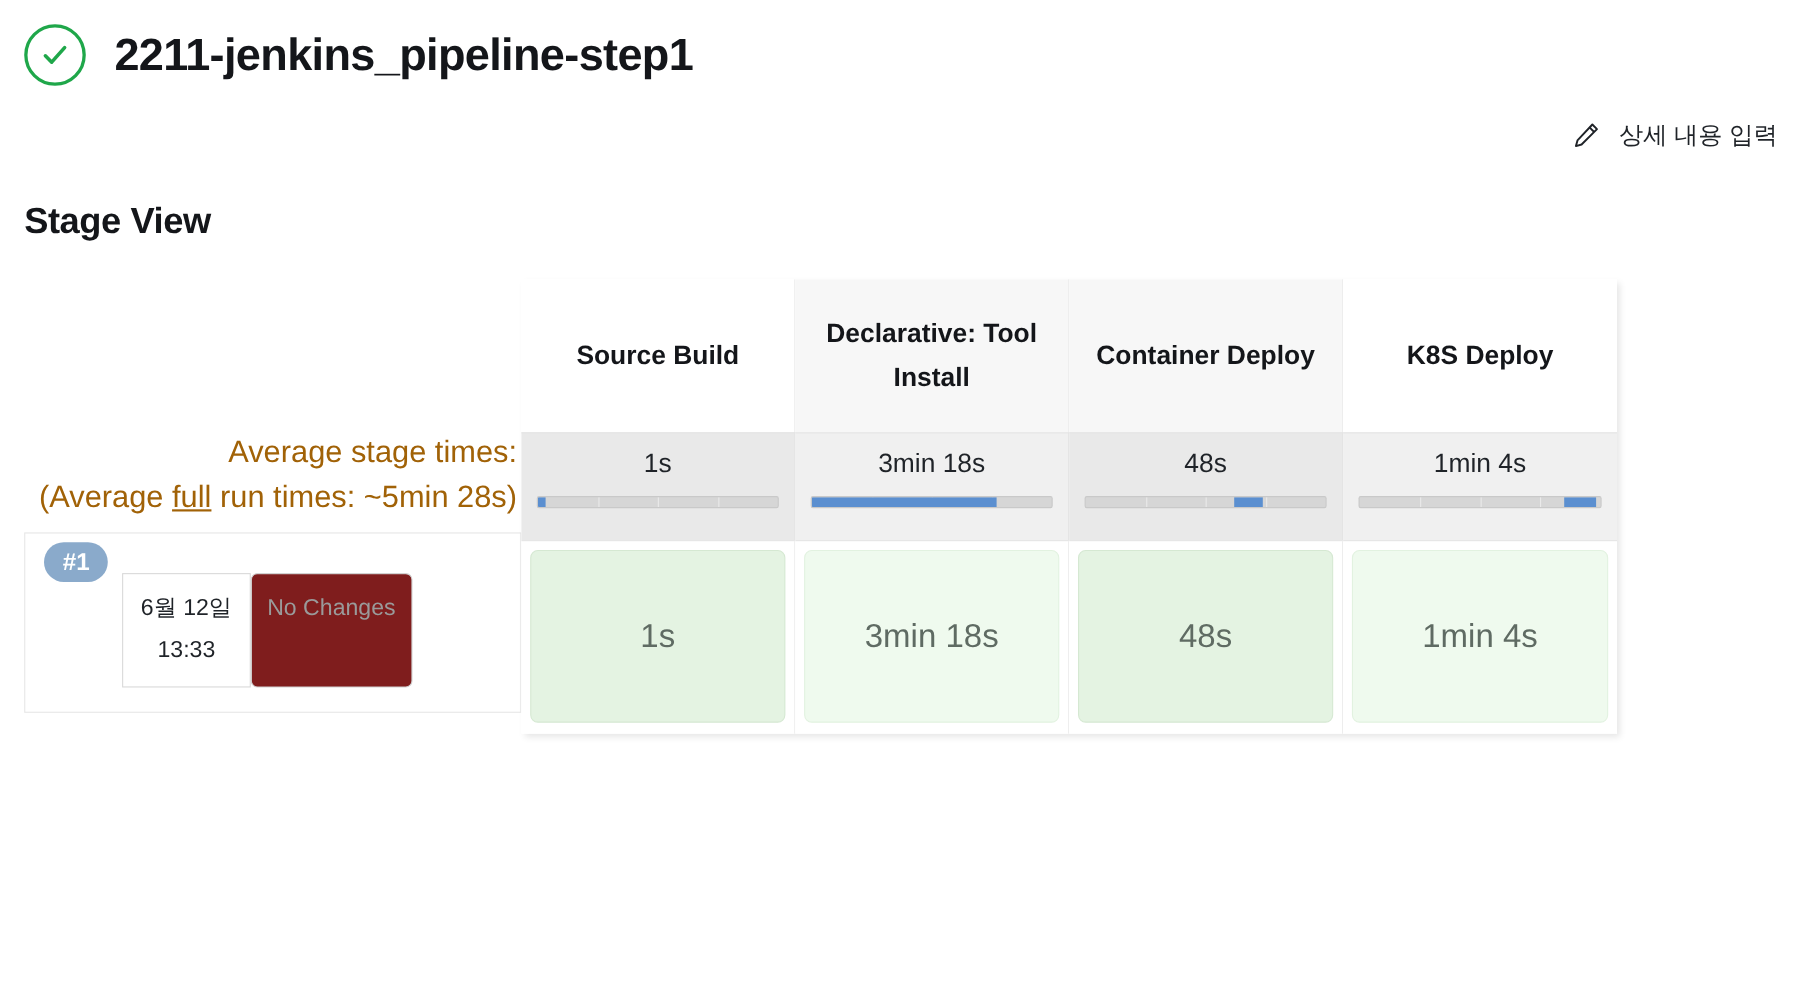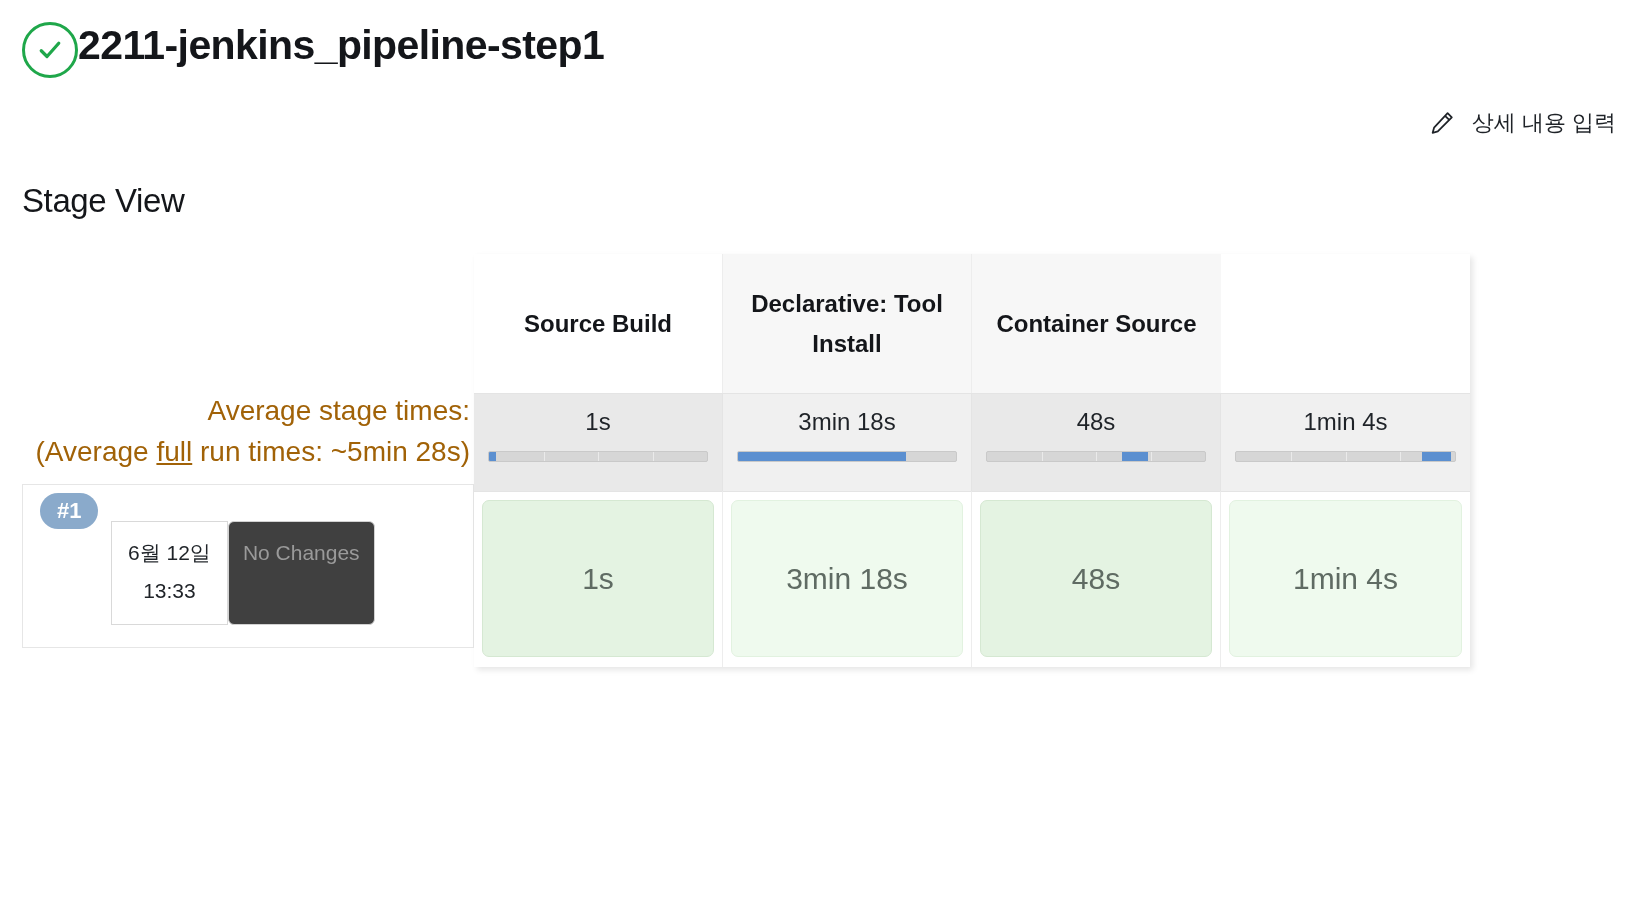--- a/index.html
+++ b/index.html
@@ -8,20 +8,22 @@
     width: 1648px; height: 898px;
     background: #ffffff;
     font-family: "Liberation Sans", "DejaVu Sans", sans-serif;
     color: #1f2328;
     overflow: hidden;
   }
 
   
   .page-header {
     display: flex;
+    align-items: center;
+    gap: 26px;
     padding: 22px 0 0 22px;
   }
   .status-icon {
     width: 56px; height: 56px;
     border-radius: 50%;
     border: 3px solid #1fa74a;
     display: flex; align-items: center; justify-content: center;
     flex: 0 0 auto;
   }
   .status-icon svg { display: block; }
@@ -65,21 +67,21 @@
     font-family: inherit;
     color: #1f2328;
     cursor: pointer;
     white-space: nowrap;
   }
 
   
   .stage-view-title {
     margin: 40px 0 0 22px;
     font-size: 33px;
-    font-weight: 400;
+    font-weight: 700;
     letter-spacing: -0.4px;
     color: #14161a;
   }
 
   .stage-area {
     position: relative;
     margin-top: 34px;
     height: 420px;
   }
 
@@ -142,21 +144,21 @@
     border: 1px solid #d9d9d9;
     padding: 12px 16px 14px;
     min-width: 104px;
     text-align: center;
     font-size: 21px;
     line-height: 38px;
     color: #1f2328;
     cursor: pointer;
   }
   .run-changes {
-    background: #404040;
+    background: #7f1d1d;
     border: 1px solid #d2d2d2;
     border-radius: 6px;
     padding: 12px 14px 14px;
     min-width: 104px;
     text-align: center;
     font-size: 21px;
     line-height: 38px;
     color: #9a9a9a;
     cursor: pointer;
   }
@@ -297,21 +299,22 @@
         <div class="run-changes">No Changes</div>
       </div>
     </div>
   </div>
 
   <div class="stage-grid">
 
     <div class="grid-row">
       <div class="grid-cell head-cell plain">Source Build</div>
       <div class="grid-cell head-cell shaded">Declarative: Tool Install</div>
-      <div class="grid-cell head-cell shaded">Container Source</div>
+      <div class="grid-cell head-cell shaded">Container Deploy</div>
+      <div class="grid-cell head-cell plain">K8S Deploy</div>
     </div>
 
     <div class="grid-row">
       <div class="grid-cell avg-cell shaded">
         <div class="avg-time">1s</div>
         <div class="bar-track">
           <div class="bar-tick" style="left:25%"></div>
             <div class="bar-tick" style="left:50%"></div>
             <div class="bar-tick" style="left:75%"></div>
           <div class="bar-fill" style="left:0%;width:3%"></div>

